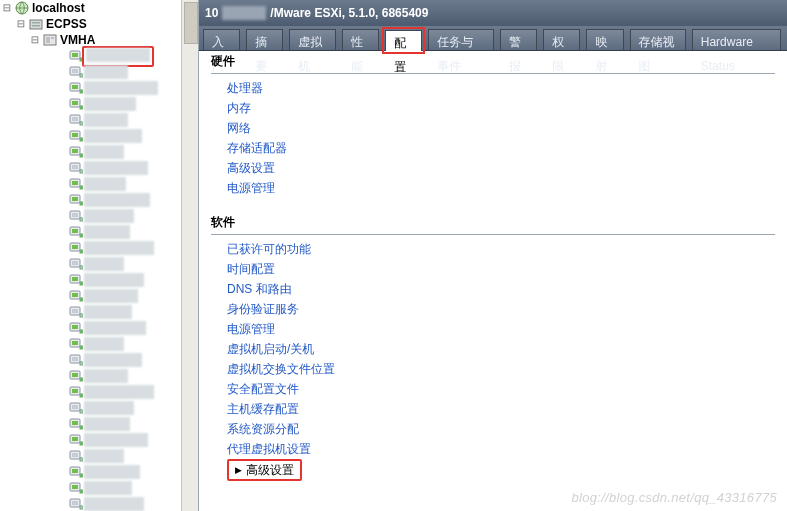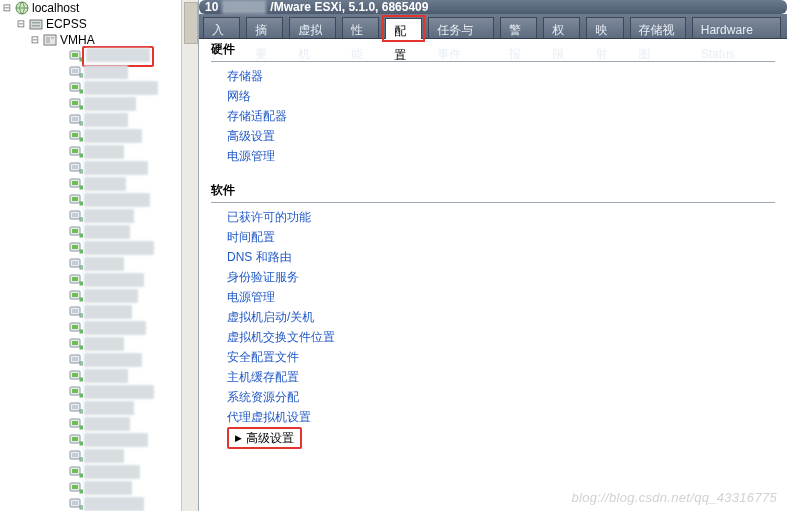--- a/index.html
+++ b/index.html
@@ -34,21 +34,21 @@
     position:absolute; top:2px; left:2px; width:12px; height:40px;
     background:#cfcbc1; border:1px solid #b5b0a4;
   }
   .tree-row {
     display: flex; align-items: center;
     height: 16px; line-height:16px;
     white-space: nowrap;
   }
   .tw { width:14px; text-align:center; color:#6b6b6b; font-size:10px;}
   .tree-ic { width:16px; height:14px; display:inline-flex; align-items:center; justify-content:center;}
-  .tree-label { padding-left:2px; }
+  .tree-label { padding-left:2px;font-weight:bold; }
 
   .vm-list { margin-left: 68px; }
   .vm-row { display:flex; align-items:center; height:16px;}
 
   .sel-highlight{
     border:2px solid #e3342f;
     border-radius:2px;
     padding:0 2px;
     margin-left:-2px;
   }
@@ -59,27 +59,26 @@
   }
 
   
   .main-panel {
     flex:1; height:100%;
     background:#fff;
     display:flex; flex-direction:column;
     overflow:hidden;
   }
   .titlebar{
-    height:14px;
+    height:26px;
     background: linear-gradient(#6c7a8e,#4d5b70);
     color:#fff; font-weight:bold;
     display:flex; align-items:center;
     padding-left:6px;
     font-size:12px;
-    border-radius:6px;
   }
   .titlebar .tblur{
      display:inline-block; width:44px;height:14px;
      background:#9aa5b4; filter:blur(1.5px); margin:0 4px;
   }
   .tabstrip{
     height:24px;
     background: linear-gradient(#6c7a8e,#59677c);
     display:flex; align-items:flex-end;
     padding-left:4px;
@@ -500,21 +499,22 @@
         <div class="tab">权限</div>
         <div class="tab">映射</div>
         <div class="tab">存储视图</div>
         <div class="tab">Hardware Status</div>
       </div>
 
     <div class="content">
 
       <div class="section-hdr">硬件</div>
       <div class="link-list" id="hw-list">
-          <span class="cfg-link">存储器</span>
+          <span class="cfg-link">处理器</span>
+          <span class="cfg-link">内存</span>
           <span class="cfg-link">网络</span>
           <span class="cfg-link">存储适配器</span>
           <span class="cfg-link">高级设置</span>
           <span class="cfg-link">电源管理</span>
         </div>
 
       <div class="sections-gap"></div>
 
       <div class="section-hdr">软件</div>
       <div class="link-list" id="sw-list"><span class="cfg-link">已获许可的功能</span><span class="cfg-link">时间配置</span><span class="cfg-link">DNS 和路由</span><span class="cfg-link">身份验证服务</span><span class="cfg-link">电源管理</span><span class="cfg-link">虚拟机启动/关机</span><span class="cfg-link">虚拟机交换文件位置</span><span class="cfg-link">安全配置文件</span><span class="cfg-link">主机缓存配置</span><span class="cfg-link">系统资源分配</span><span class="cfg-link">代理虚拟机设置</span><span class="cfg-link sel">

